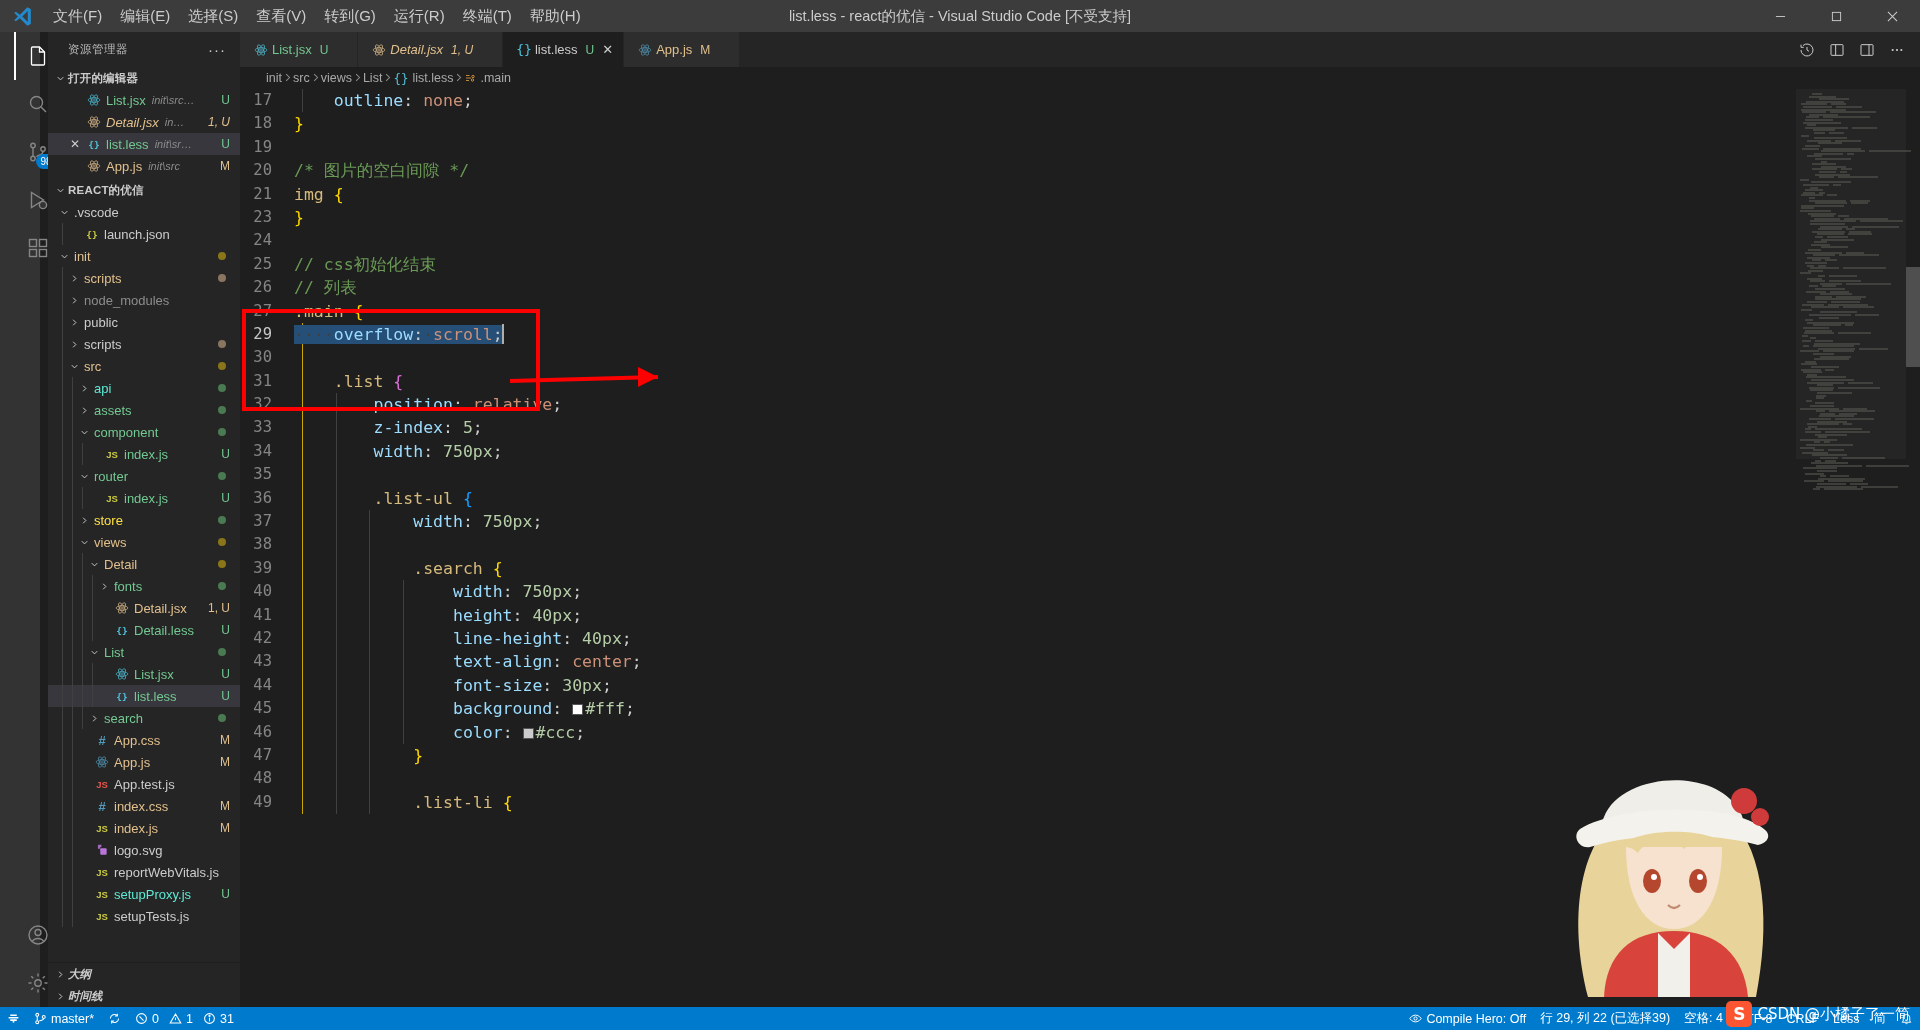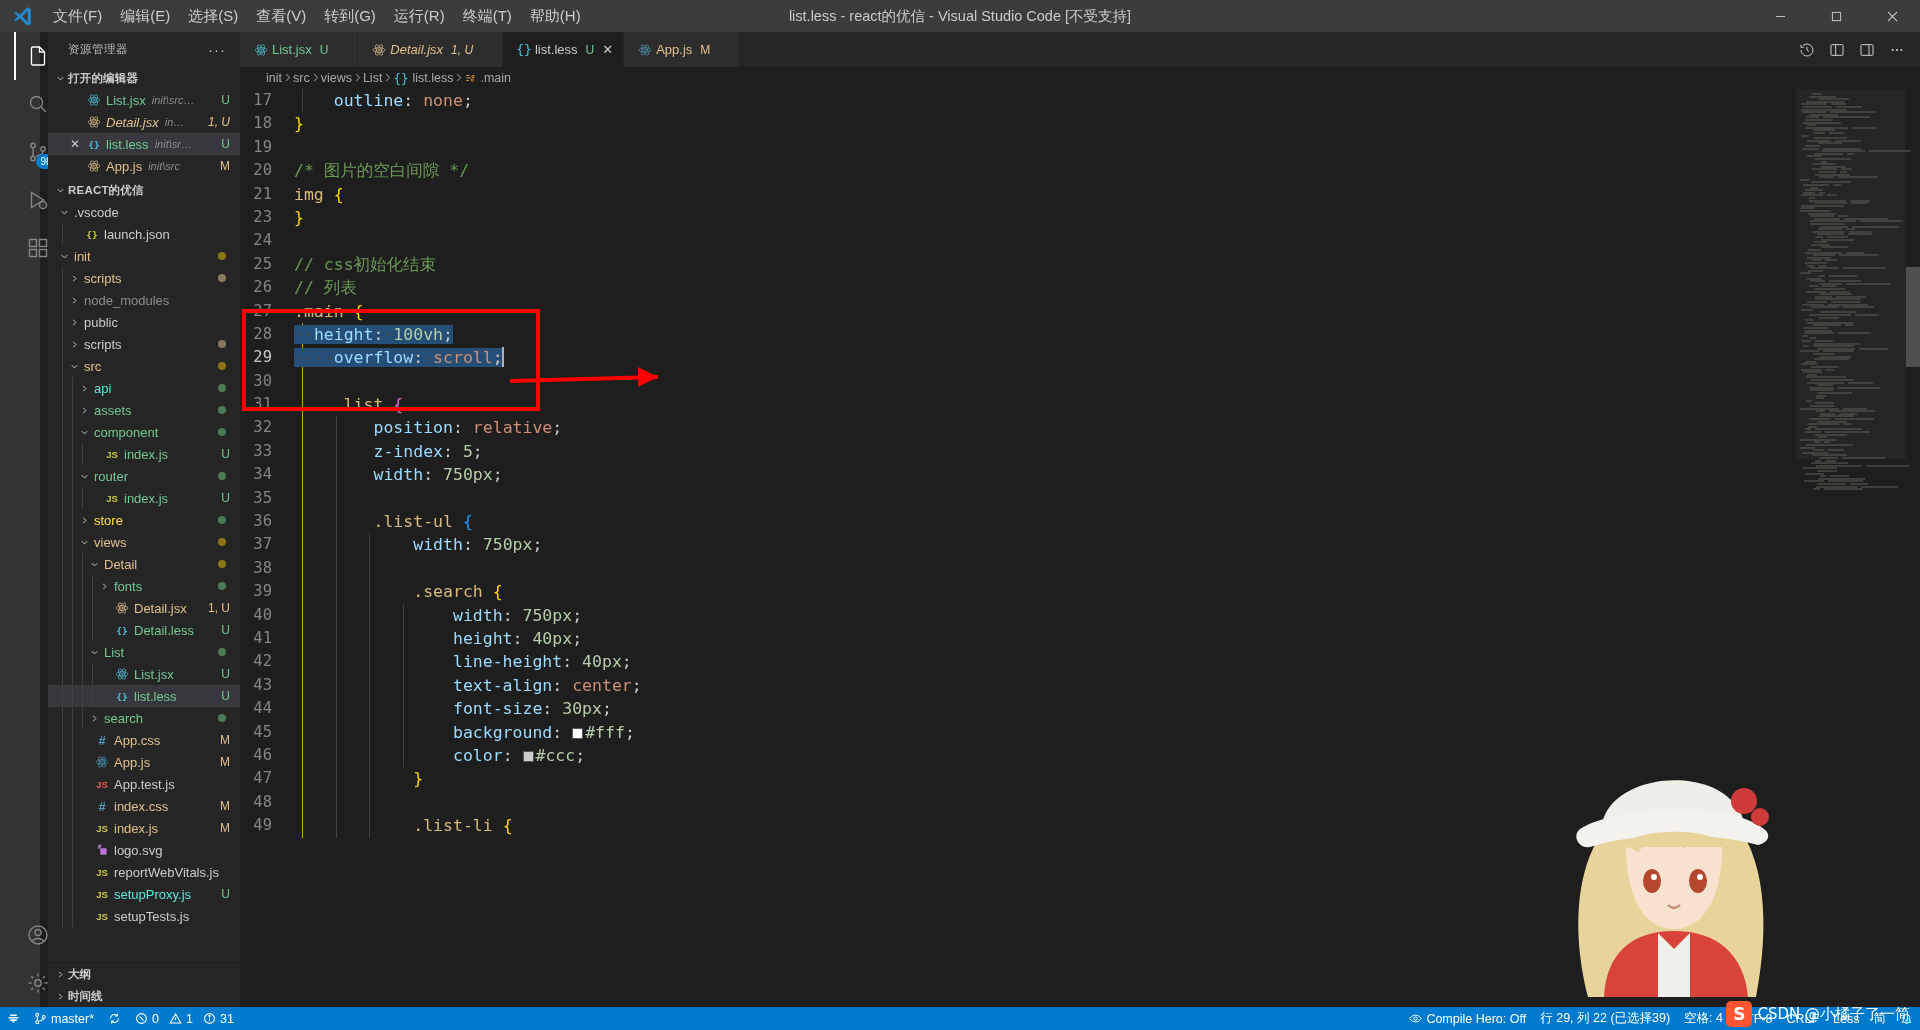--- a/index.html
+++ b/index.html
@@ -91,21 +91,21 @@
   .fname { margin-left: 2px; }
   .fdesc { margin-left: 6px; font-size: 11px; color: #8c8c8c; font-style: italic; }
   .fbadge { margin-left: auto; margin-right: 10px; font-size: 12px; }
   .fdot { margin-left: auto; margin-right: 14px; width: 8px; height: 8px; border-radius: 50%; }
 
   #tree { flex: 1; overflow: hidden; }
   .tree-row { height: 22px; display: flex; align-items: center; font-size: 13px; white-space: nowrap; cursor: pointer; position: relative; }
   .tree-row.selected { background: #37373d; }
   .indent-guide { position: absolute; top: 0; height: 22px; width: 1px; background: #404040; }
 
-  .bottom-panels { border-top: 1px solid #1e1e1e; }
+  .bottom-panels { border-top: 1px solid #1e1e1e; font-style: italic; }
   .panel-head {
     height: 22px; display: flex; align-items: center; font-size: 11.5px; font-weight: bold;
     color: #cccccc; padding-left: 4px;
   }
 
   
   #editor-area { position: absolute; left: 240px; top: 32px; width: 1680px; height: 975px; background: #1e1e1e; }
 
   #tabbar { height: 35px; background: #252526; display: flex; position: relative; }
   .tab {
@@ -898,21 +898,20 @@
         <div class="cline"><span class="ln">17</span><span class="iguide" style="left:62px"></span><span class="ctext"><span class="t-prop">    outline</span><span class="t-punc">: </span><span class="t-val">none</span><span class="t-punc">;</span></span></div>
         <div class="cline"><span class="ln">18</span><span class="ctext"><span class="t-brace1">}</span></span></div>
         <div class="cline"><span class="ln">19</span><span class="ctext"></span></div>
         <div class="cline"><span class="ln">20</span><span class="ctext"><span class="t-cmt">/* 图片的空白间隙 */</span></span></div>
         <div class="cline"><span class="ln">21</span><span class="ctext"><span class="t-tag">img</span> <span class="t-brace1">{</span></span></div>
         <div class="cline"><span class="ln">23</span><span class="ctext"><span class="t-brace1">}</span></span></div>
         <div class="cline"><span class="ln">24</span><span class="ctext"></span></div>
         <div class="cline"><span class="ln">25</span><span class="ctext"><span class="t-cmt">// css初始化结束</span></span></div>
         <div class="cline"><span class="ln">26</span><span class="ctext"><span class="t-cmt">// 列表</span></span></div>
         <div class="cline"><span class="ln">27</span><span class="ctext"><span class="t-sel-css">.main</span> <span class="t-brace1">{</span></span></div>
-        <div class="cline"><span class="ln">28</span><span class="iguide active" style="left:62px"></span><span class="ctext"><span class="sel"><span class="t-ws">··</span><span class="t-prop">height</span><span class="t-punc">:</span><span class="t-ws">·</span><span class="t-num">100vh</span><span class="t-punc">;</span></span></span></div>
         <div class="cline"><span class="ln cur">29</span><span class="iguide active" style="left:62px"></span><span class="ctext"><span class="sel"><span class="t-ws">····</span><span class="t-prop">overflow</span><span class="t-punc">:</span><span class="t-ws">·</span><span class="t-val">scroll</span><span class="t-punc">;</span></span><span class="cursor"></span></span></div>
         <div class="cline"><span class="ln">30</span><span class="iguide active" style="left:62px"></span><span class="ctext"></span></div>
         <div class="cline"><span class="ln">31</span><span class="iguide active" style="left:62px"></span><span class="ctext"><span class="t-sel-css">    .list</span> <span class="t-brace2">{</span></span></div>
         <div class="cline"><span class="ln">32</span><span class="iguide active" style="left:62px"></span><span class="iguide" style="left:95.5px"></span><span class="ctext"><span class="t-prop">        position</span><span class="t-punc">: </span><span class="t-val">relative</span><span class="t-punc">;</span></span></div>
         <div class="cline"><span class="ln">33</span><span class="iguide active" style="left:62px"></span><span class="iguide" style="left:95.5px"></span><span class="ctext"><span class="t-prop">        z-index</span><span class="t-punc">: </span><span class="t-num">5</span><span class="t-punc">;</span></span></div>
         <div class="cline"><span class="ln">34</span><span class="iguide active" style="left:62px"></span><span class="iguide" style="left:95.5px"></span><span class="ctext"><span class="t-prop">        width</span><span class="t-punc">: </span><span class="t-num">750px</span><span class="t-punc">;</span></span></div>
         <div class="cline"><span class="ln">35</span><span class="iguide active" style="left:62px"></span><span class="iguide" style="left:95.5px"></span><span class="ctext"></span></div>
         <div class="cline"><span class="ln">36</span><span class="iguide active" style="left:62px"></span><span class="iguide" style="left:95.5px"></span><span class="ctext"><span class="t-sel-css">        .list-ul</span> <span class="t-brace3">{</span></span></div>
         <div class="cline"><span class="ln">37</span><span class="iguide active" style="left:62px"></span><span class="iguide" style="left:95.5px"></span><span class="iguide" style="left:129px"></span><span class="ctext"><span class="t-prop">            width</span><span class="t-punc">: </span><span class="t-num">750px</span><span class="t-punc">;</span></span></div>
         <div class="cline"><span class="ln">38</span><span class="iguide active" style="left:62px"></span><span class="iguide" style="left:95.5px"></span><span class="iguide" style="left:129px"></span><span class="ctext"></span></div>

